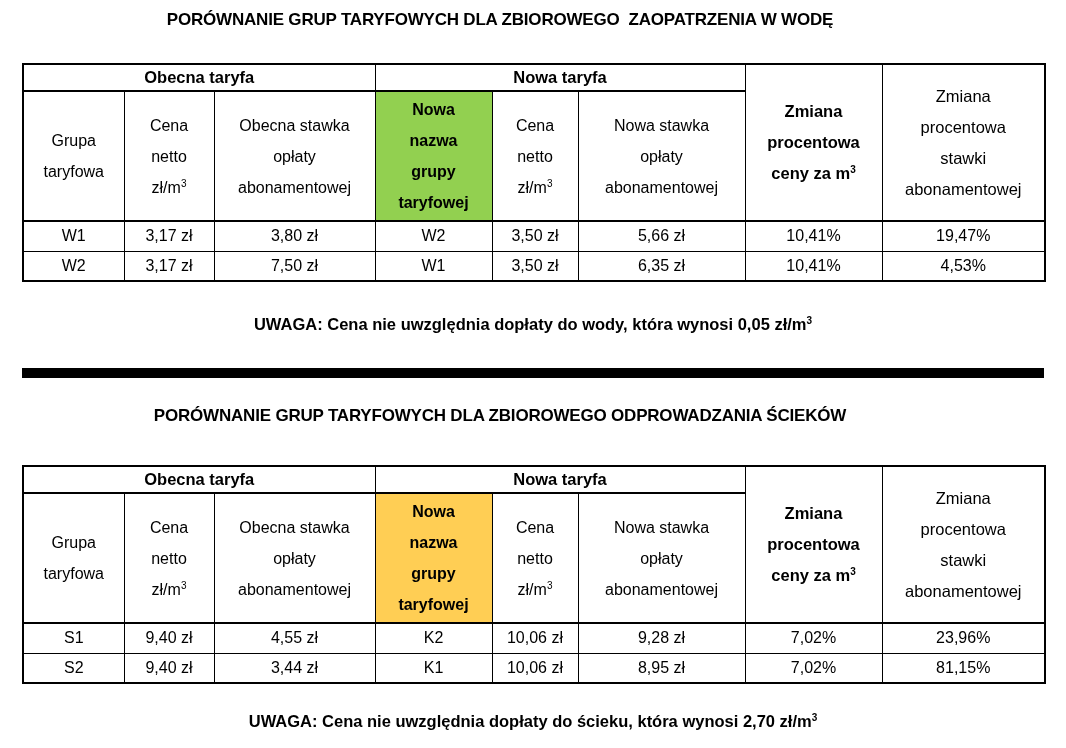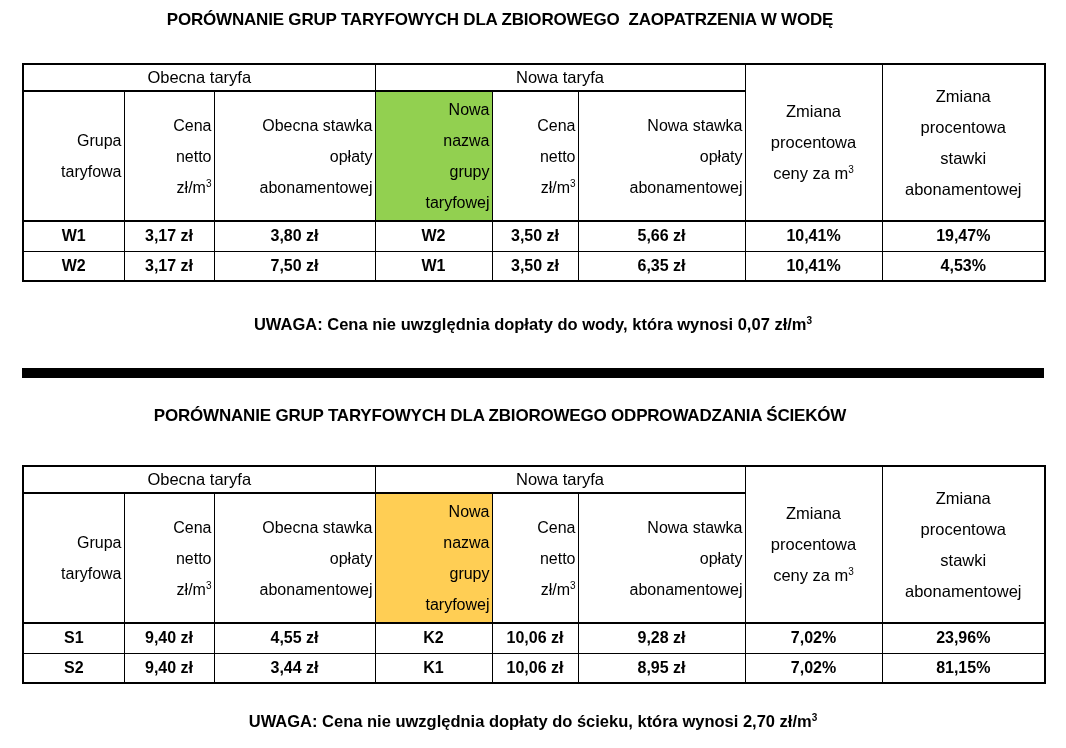--- a/index.html
+++ b/index.html
@@ -36,25 +36,25 @@
     border: 1px solid #000;
     text-align: center;
     vertical-align: middle;
     font-size: 16px;
     padding: 0 2px;
     overflow: hidden;
   }
   tr.group-row { height: 27px; }
   tr.group-row > td { border-bottom-width: 2px; font-size: 16.5px; }
   tr.subhead-row { height: 130px; }
-  tr.subhead-row > td { border-bottom-width: 2px; text-align: right; }
-  tr.data-row { height: 30px; font-weight: bold; }
+  tr.subhead-row > td { border-bottom-width: 2px; }
+  tr.data-row { height: 30px; }
 
   .subhead { line-height: 31px; }
-  .bold { font-weight: normal; }
+  .bold { font-weight: bold; }
 
   .ml { display: block; white-space: pre-line; }
   .line { display: block; }
 
   sup { font-size: 10px; vertical-align: super; line-height: 0; }
 
   .note {
     position: absolute; left: 0; width: 1066px;
     text-align: center;
     font-weight: bold;
@@ -150,21 +150,21 @@
     <td>W1</td>
     <td>3,50 zł</td>
     <td>6,35 zł</td>
     <td>10,41%</td>
     <td>4,53%</td>
   </tr>
 </tbody>
   </table>
 
 <div class="note" id="water-note">
-  <span>UWAGA: Cena nie uwzględnia dopłaty do wody, która wynosi 0,07 zł/m</span><sup>3</sup>
+  <span>UWAGA: Cena nie uwzględnia dopłaty do wody, która wynosi 0,05 zł/m</span><sup>3</sup>
 </div>
 
 <div class="divider-bar" style="background-color: rgb(0, 0, 0);"></div>
 
 <div class="doc-title" id="sewage-title">PORÓWNANIE GRUP TARYFOWYCH DLA ZBIOROWEGO ODPROWADZANIA ŚCIEKÓW</div>
 
 <table class="tariff-table" id="sewage-table">
   <colgroup>
     <col style="width:101px">
       <col style="width:90px">

